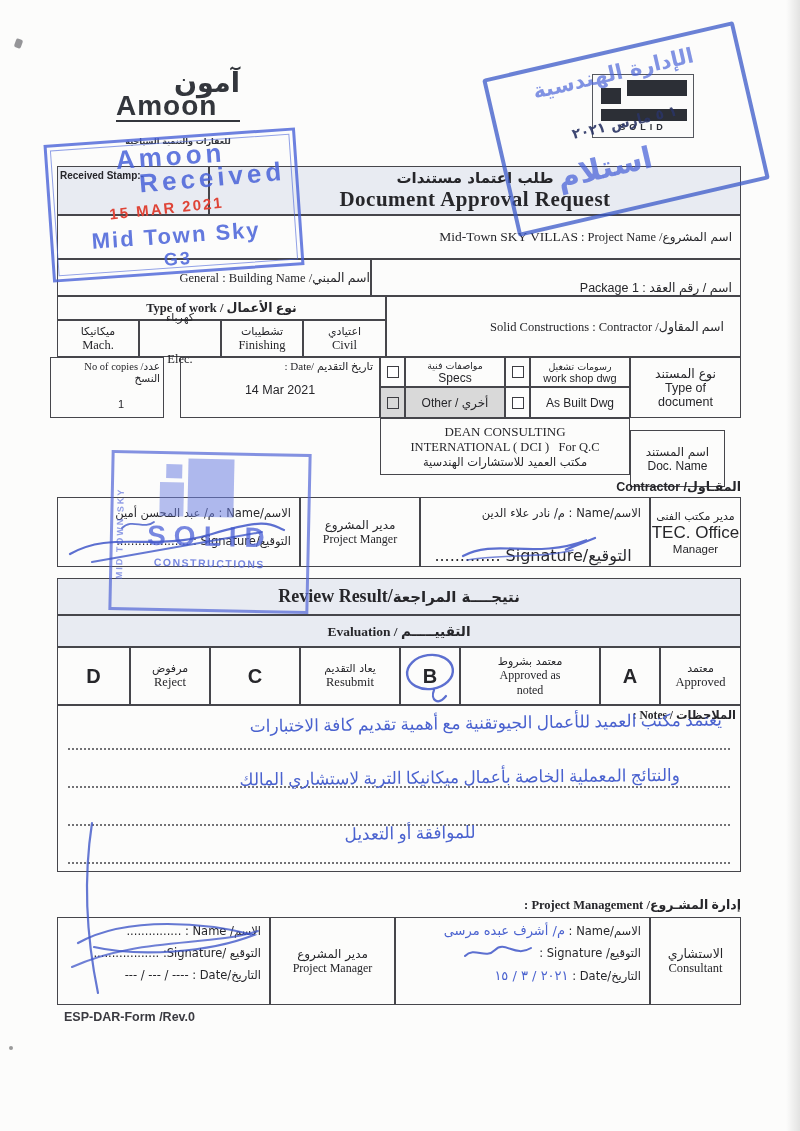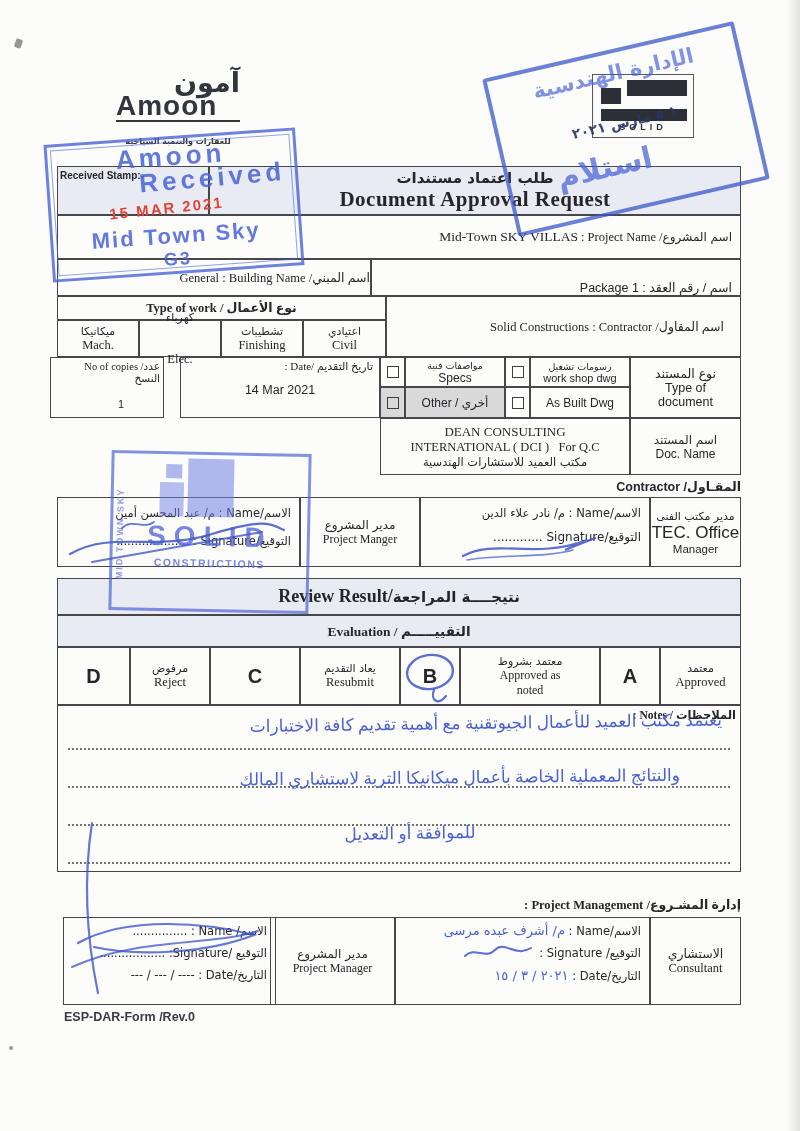--- a/index.html
+++ b/index.html
@@ -148,40 +148,40 @@
     <span style="font-size:12.5px;font-family:'DejaVu Sans',sans-serif;">نوع المستند</span>
     <span class="ss" style="font-size:12.5px;">Type of</span>
     <span class="ss" style="font-size:12.5px;">document</span>
   </div>
 
   <div class="cell ctr col" style="left:380px;top:418px;width:250px;height:57px;">
     <span style="font-size:13px;">DEAN CONSULTING</span>
     <span style="font-size:12.5px;white-space:pre;">INTERNATIONAL ( DCI )   For Q.C</span>
     <span style="font-size:11.5px;direction:rtl;font-family:'DejaVu Sans',sans-serif;">مكتب العميد للاستشارات الهندسية</span>
   </div>
-  <div class="cell ctr col" style="left:630px;top:418px;width:111px;height:57px;">
+  <div class="cell ctr col" style="left:630px;top:430px;width:95px;height:57px;">
     <span style="font-size:12px;font-family:'DejaVu Sans',sans-serif;">اسم المستند</span>
     <span class="ss" style="font-size:12px;">Doc. Name</span>
   </div>
 
   <div class="abs b rt" style="left:400px;top:478px;width:341px;height:17px;">
     <span class="ss" style="font-size:12.5px;">Contractor /المقـاول</span>
   </div>
 
   <div class="cell rtl" style="left:57px;top:497px;width:243px;height:70px;padding:8px 8px 0 4px;">
     <div style="font-size:11.5px;font-family:'DejaVu Sans',sans-serif;">الاسم/Name : م/ عبد المحسن أمين</div>
     <div style="font-size:11.5px;margin-top:14px;font-family:'DejaVu Sans',sans-serif;">التوقيع/Signature : ....................</div>
   </div>
   <div class="cell ctr col" style="left:300px;top:497px;width:120px;height:70px;">
     <span style="font-size:12px;font-family:'DejaVu Sans',sans-serif;">مدير المشروع</span>
     <span style="font-size:12px;">Project Manger</span>
   </div>
   <div class="cell rtl" style="left:420px;top:497px;width:230px;height:70px;padding:8px 8px 0 4px;">
     <div style="font-size:11.5px;font-family:'DejaVu Sans',sans-serif;">الاسم/Name : م/ نادر علاء الدين</div>
-    <div style="font-size:12px;margin-top:10px;font-family:'DejaVu Sans',sans-serif;">التوقيع/Signature .............</div>
+    <div style="font-size:16px;margin-top:26px;font-family:'DejaVu Sans',sans-serif;text-align:center;">التوقيع/Signature .............</div>
   </div>
   <div class="cell ctr col" style="left:650px;top:497px;width:91px;height:70px;">
     <span style="font-size:11px;font-family:'DejaVu Sans',sans-serif;">مدير مكتب الفنى</span>
     <span class="ss" style="font-size:17px;">TEC. Office</span>
     <span class="ss" style="font-size:11.5px;">Manager</span>
   </div>
 
   <svg class="abs" width="230" height="60" viewBox="0 0 230 60" style="left:62px;top:512px;z-index:7;">
     <path d="M8 42 C 50 18, 90 40, 150 22 S 210 14, 222 18" stroke="#3f56c8" stroke-width="2.2" fill="none" stroke-linecap="round" opacity=".85"></path>
     <path d="M30 50 L 200 20" stroke="#3f56c8" stroke-width="2" fill="none" stroke-linecap="round" opacity=".8"></path>
@@ -253,21 +253,21 @@
   <div class="dots" style="top:862px;"></div>
 
   <div class="hw" style="left:72px;top:714px;width:650px;font-size:17px;transform:rotate(-0.8deg);z-index:7;">يعتمد مكتب العميد للأعمال الجيوتقنية مع أهمية تقديم كافة الاختبارات</div>
   <div class="hw" style="left:80px;top:768px;width:600px;font-size:17px;transform:rotate(-0.6deg);z-index:7;">والنتائج المعملية الخاصة بأعمال ميكانيكا التربة لاستشاري المالك</div>
   <div class="hw" style="left:300px;top:823px;width:220px;font-size:17px;text-align:center;transform:rotate(-1deg);z-index:7;">للموافقة أو التعديل</div>
 
   <div class="abs b rt" style="left:380px;top:896px;width:361px;height:17px;">
     <span style="font-size:12.5px;">:  Project Management /إدارة المشـروع</span>
   </div>
 
-  <div class="cell rtl" style="left:63px;top:917px;width:213px;height:88px;padding:6px 8px 0 4px;">
+  <div class="cell rtl" style="left:57px;top:917px;width:213px;height:88px;padding:6px 8px 0 4px;">
     <div style="font-size:11.5px;font-family:'DejaVu Sans',sans-serif;">الاسم/ Name : ...............</div>
     <div style="font-size:11.5px;margin-top:8px;font-family:'DejaVu Sans',sans-serif;">التوقيع /Signature: ..................</div>
     <div style="margin-top:8px;font-size:11.5px;font-family:'DejaVu Sans',sans-serif;">
       <span>التاريخ/Date : </span><span dir="ltr">--- / --- / ----</span>
     </div>
   </div>
   <div class="cell ctr col" style="left:270px;top:917px;width:125px;height:88px;">
     <span style="font-size:12px;font-family:'DejaVu Sans',sans-serif;">مدير المشروع</span>
     <span style="font-size:12px;">Project Manager</span>
   </div>

